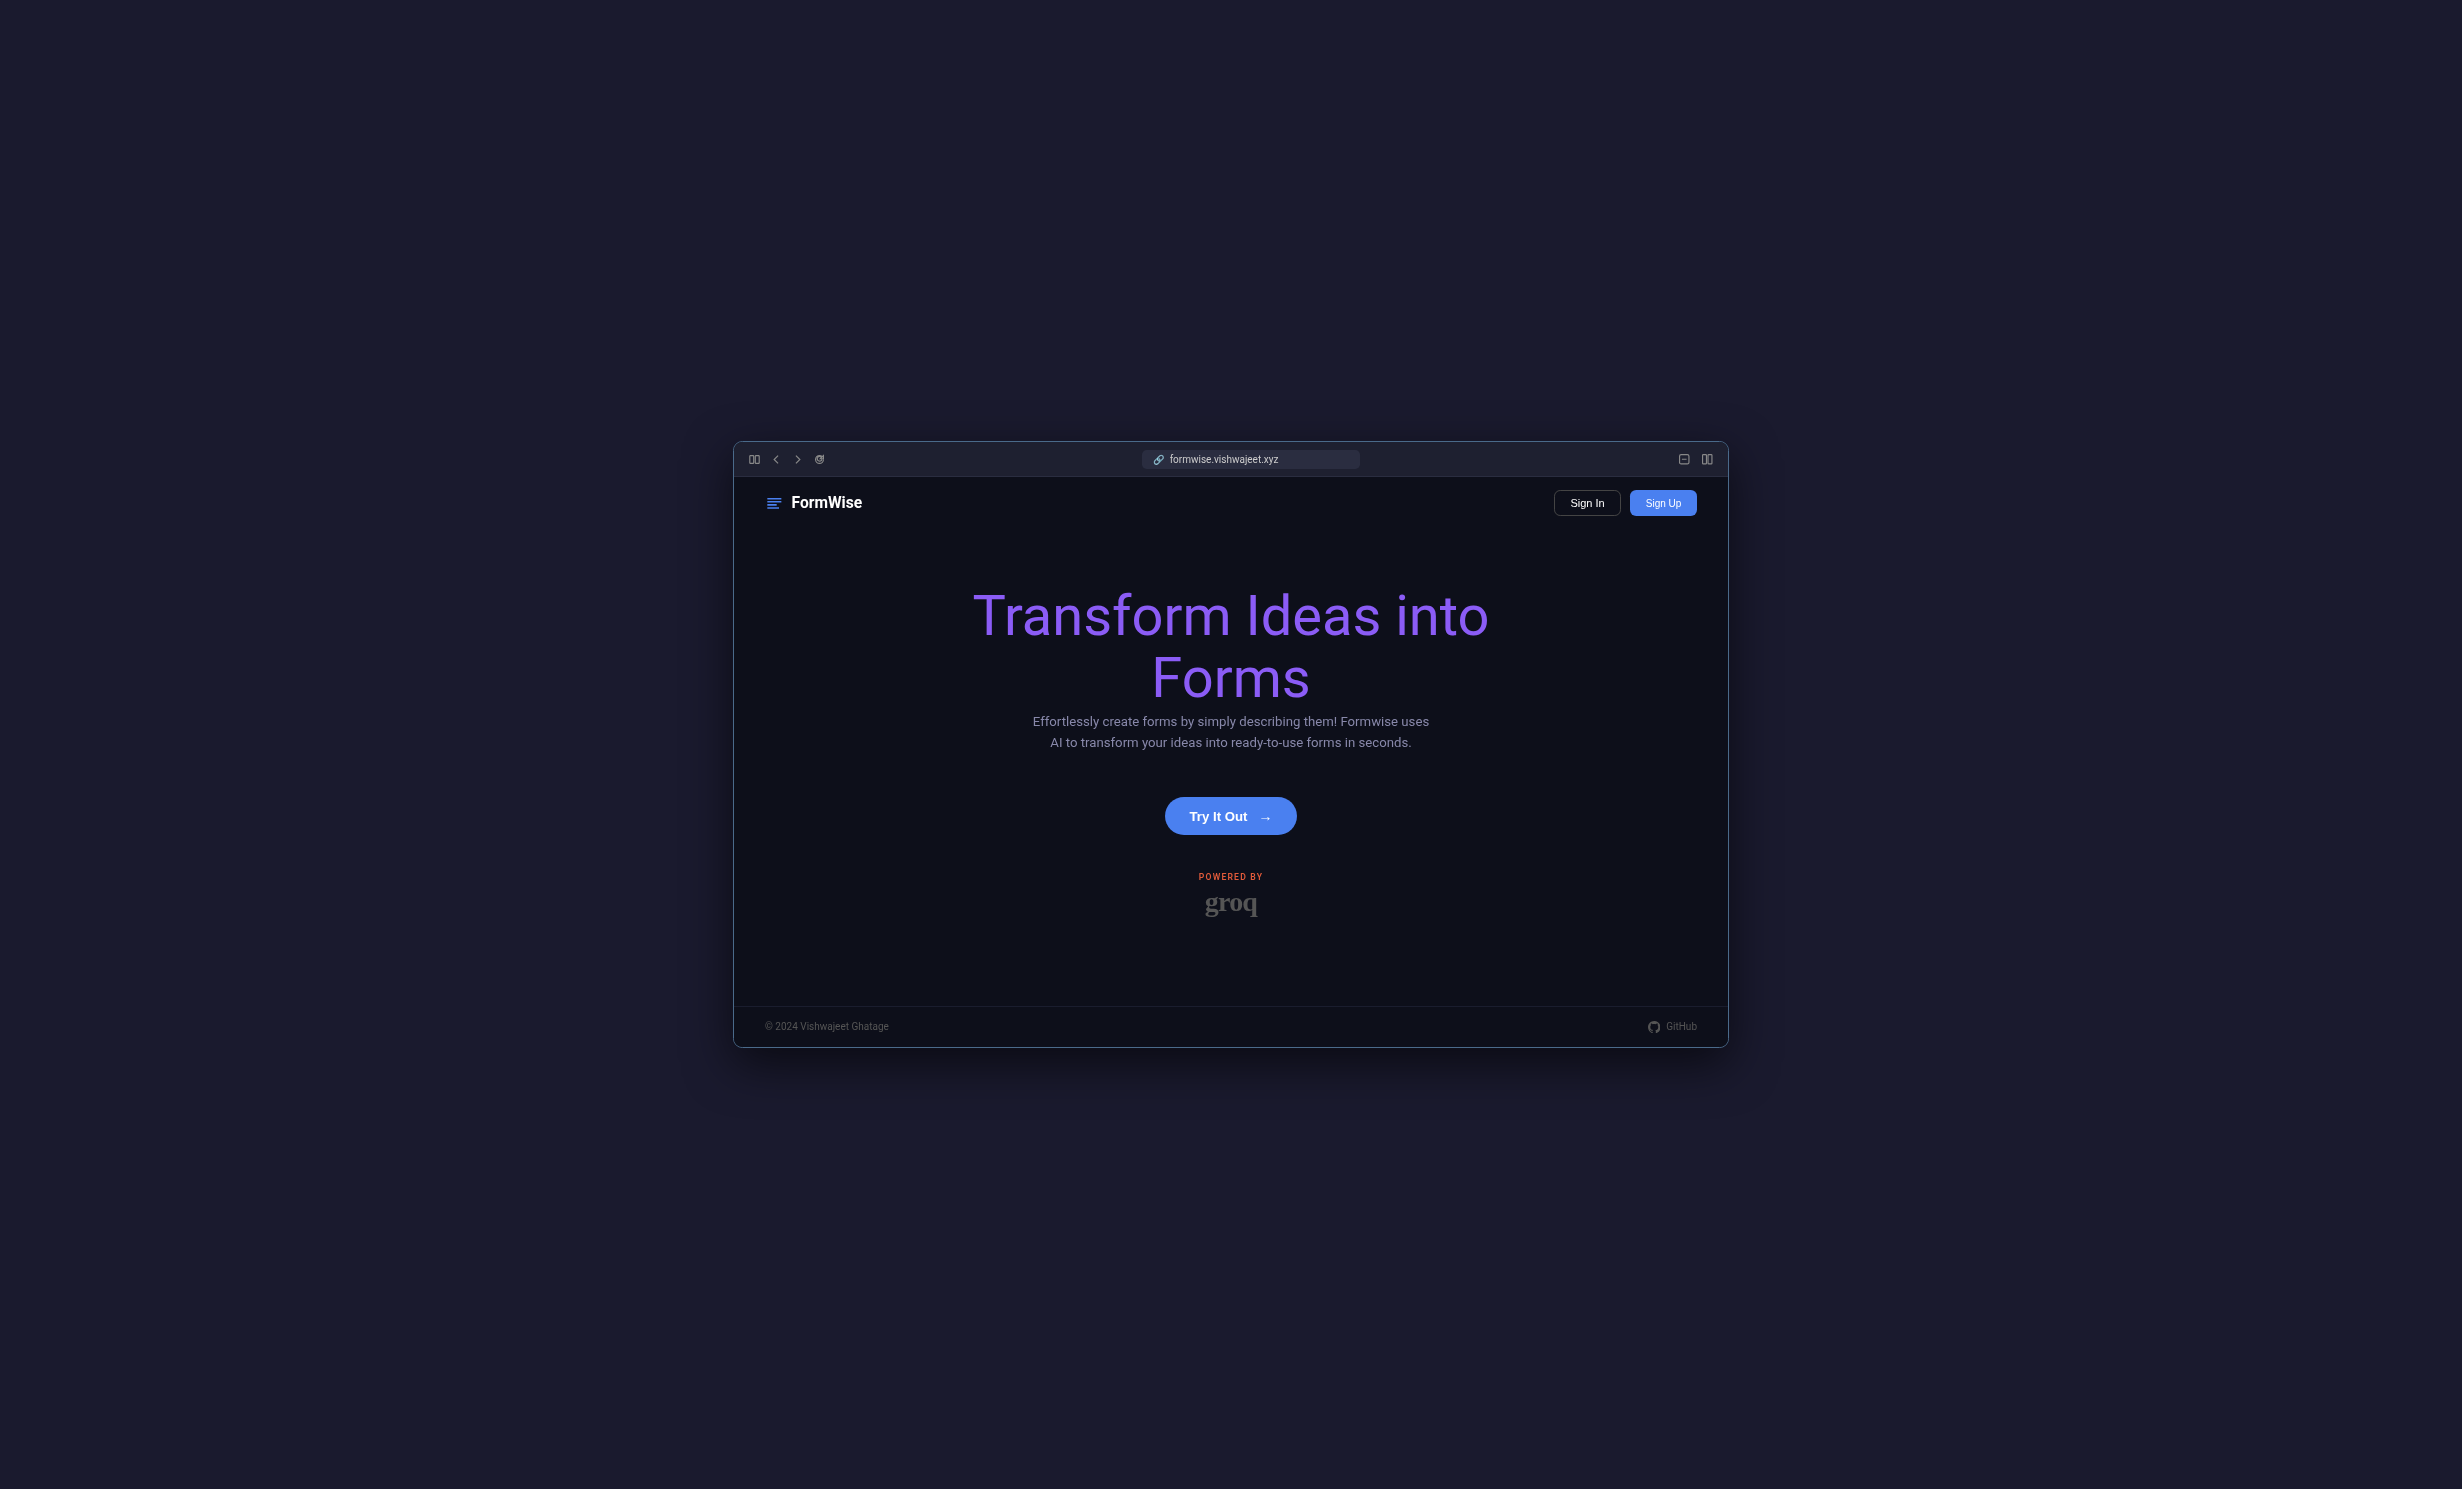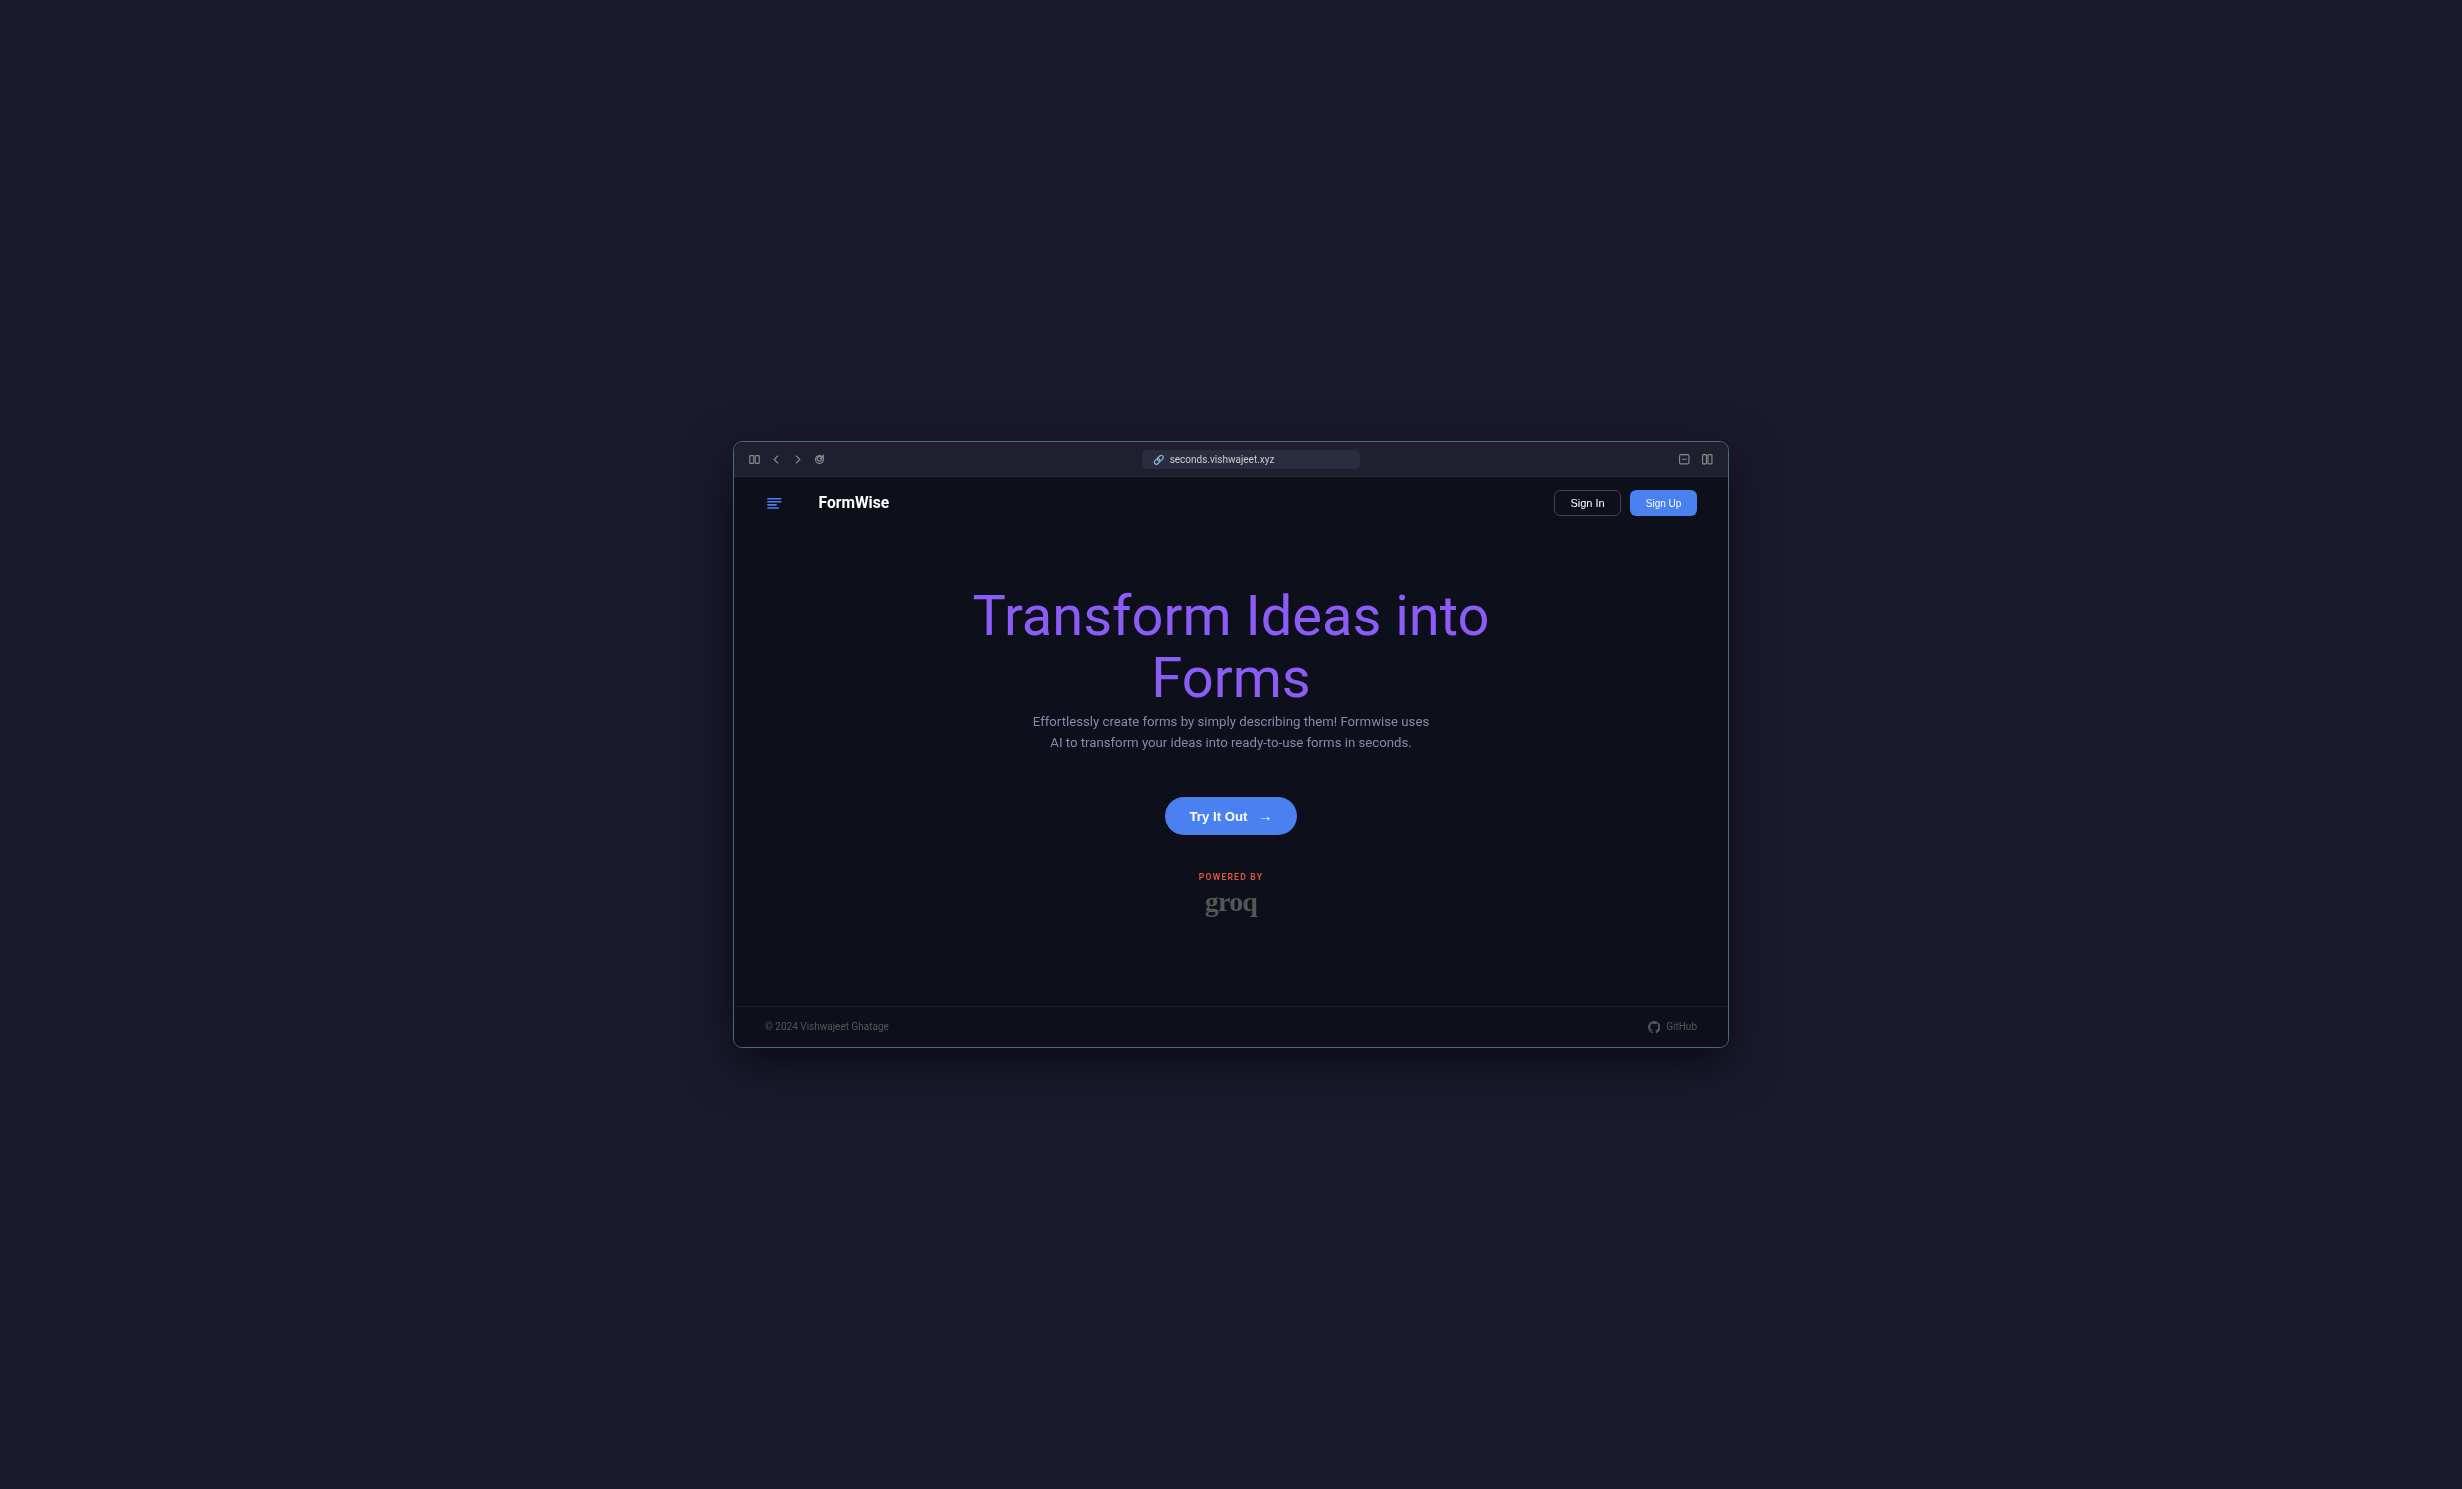--- a/index.html
+++ b/index.html
@@ -151,21 +151,20 @@
 
     .logo-icon svg {
       width: 18.7px;
       height: 18.7px;
     }
 
     .logo-text {
       color: #ffffff;
       font-size: 15.6px;
       font-weight: 700;
-      margin-left: 27px;
     }
 
     .nav-buttons {
       display: flex;
       gap: 9px;
     }
 
     .btn-sign-in {
       padding: 6.2px 15.6px;
       background: transparent;
@@ -315,21 +314,21 @@
       <button class="browser-btn">
         <svg viewBox="0 0 14 14">
             <path d="M12 7A5 5 0 1 1 7 2a5 5 0 0 1 3.5 1.4L12 2v4H8l1.6-1.6A3 3 0 1 0 10 7"></path>
           </svg>
       </button>
     </div>
 
     <div class="address-bar-wrapper">
       <div class="address-bar">
         <span class="address-bar-icon">🔗</span>
-        <span class="address-bar-text">seconds.vishwajeet.xyz</span>
+        <span class="address-bar-text">formwise.vishwajeet.xyz</span>
       </div>
     </div>
 
     <div class="browser-actions">
       <button class="browser-action-btn">
         <svg viewBox="0 0 16 16">
             <rect x="2" y="2" width="12" height="12" rx="2"></rect>
             <line x1="5" y1="8" x2="11" y2="8"></line>
           </svg>
       </button>

